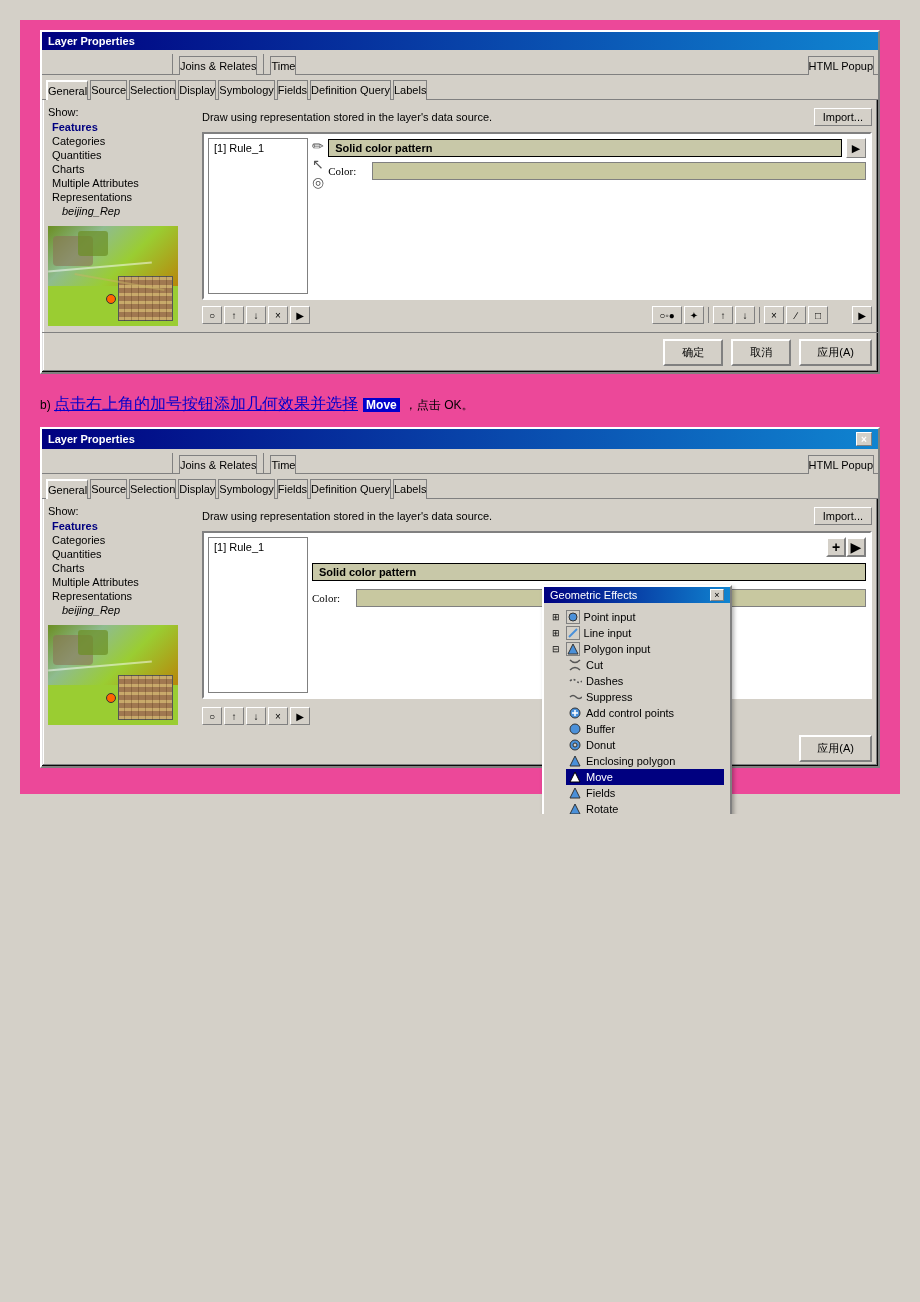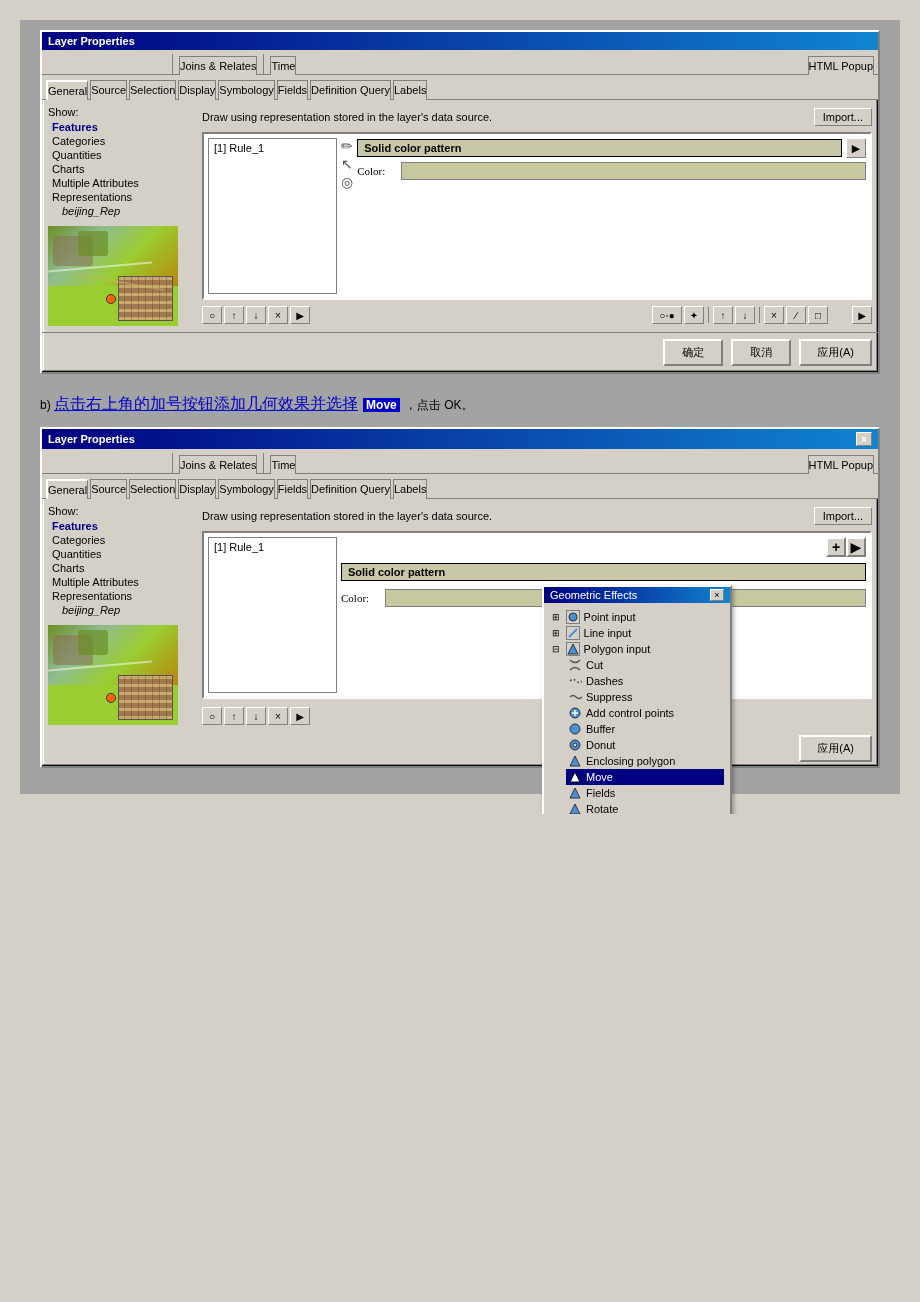--- a/index.html
+++ b/index.html
@@ -5,21 +5,21 @@
     * { box-sizing: border-box; margin: 0; padding: 0; }
     body {
       background: #d4d0c8;
       font-family: 'MS Sans Serif', Arial, sans-serif;
       font-size: 11px;
       color: #000;
       padding: 20px;
     }
 
     .panel-container {
-      background: #a3a3a3;
+      background: #ec4899;
       padding: 10px 20px;
     }
 
     
     .window {
       background: #d4d0c8;
       border: 2px solid #fff;
       border-right-color: #808080;
       border-bottom-color: #808080;
       box-shadow: inset -1px -1px #0a0a0a, inset 1px 1px #dfdfdf, inset -2px -2px grey, inset 2px 2px #fff;
@@ -165,21 +165,21 @@
       border: 1px inset #808080;
       border: 2px solid;
       border-color: #808080 #fff #fff #808080;
       display: flex;
       gap: 4px;
       padding: 4px;
       min-height: 150px;
     }
 
     .rules-list {
-      width: 129px;
+      width: 100px;
       background: #fff;
       border: 1px solid #808080;
       font-size: 11px;
       padding: 2px;
     }
 
     .rule-item {
       padding: 1px 3px;
       cursor: pointer;
       display: flex;

